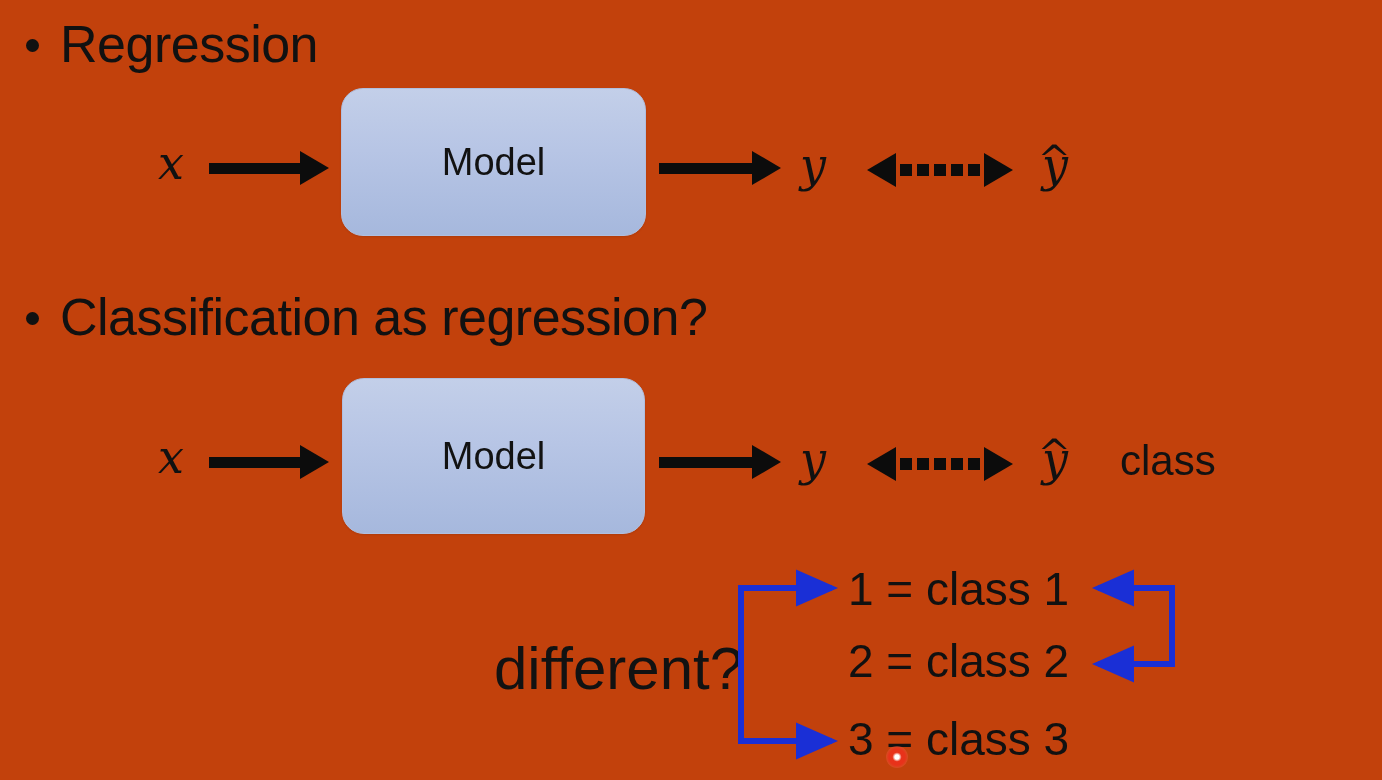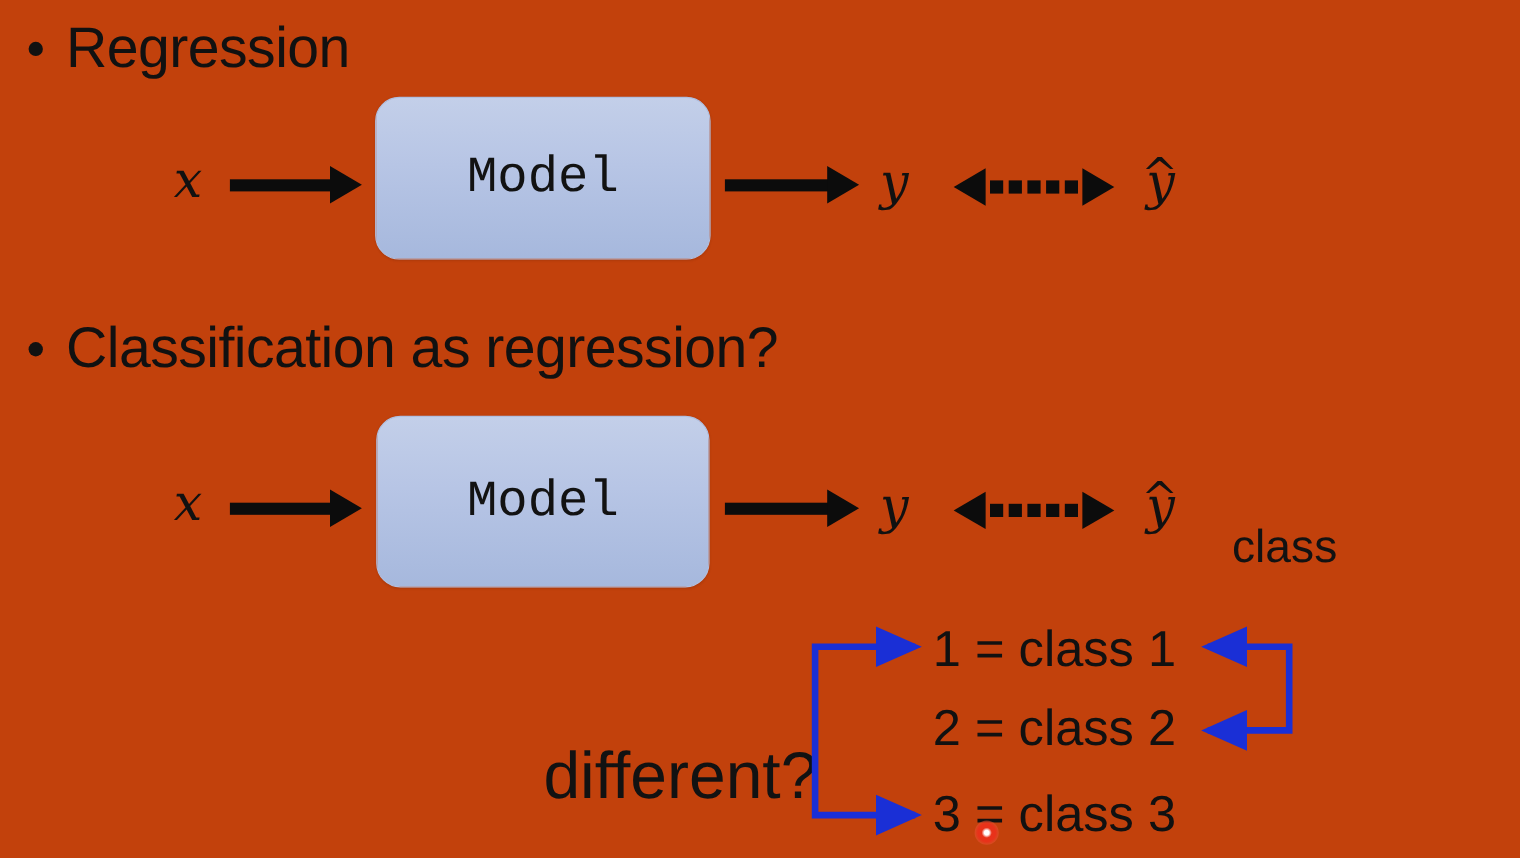--- a/index.html
+++ b/index.html
@@ -55,25 +55,24 @@
     position: absolute;
     border-radius: 22px;
     background: linear-gradient(180deg, #c3cfe9 0%, #b7c5e5 42%, #a6b8dd 100%);
     border: 1px solid #b0bfe0;
     box-shadow: 0 1px 2px rgba(0,0,0,0.10);
     display: flex;
     align-items: center;
     justify-content: center;
   }
   .model-label {
-    font-size: 46px;
+    font-size: 38px;
     color: #121212;
     letter-spacing: 0px;
     line-height: 1;
-    font-family: Liberation Mono, monospace;
   }
   #model-box-1 { left: 341px; top: 88px; width: 303px; height: 146px; }
   #model-box-2 { left: 342px; top: 378px; width: 301px; height: 154px; }
 
   
   .math-var {
     position: absolute;
     font-family: "DejaVu Serif", serif;
     font-style: italic;
     font-size: 46px;
@@ -165,21 +164,20 @@
     background: #0c0c0c;
   }
 
   
   .plain-label {
     position: absolute;
     font-size: 42px;
     color: #121212;
     line-height: 1;
     white-space: nowrap;
-    margin-top: 36px;
   }
   #label-class { left: 1120px; top: 440px; }
   #label-different { left: 494px; top: 639px; font-size: 60px; }
   #label-similar { left: 1199px; top: 600px; font-size: 45px; }
 
   
   .class-item {
     position: absolute;
     left: 848px;
     font-size: 46px;

